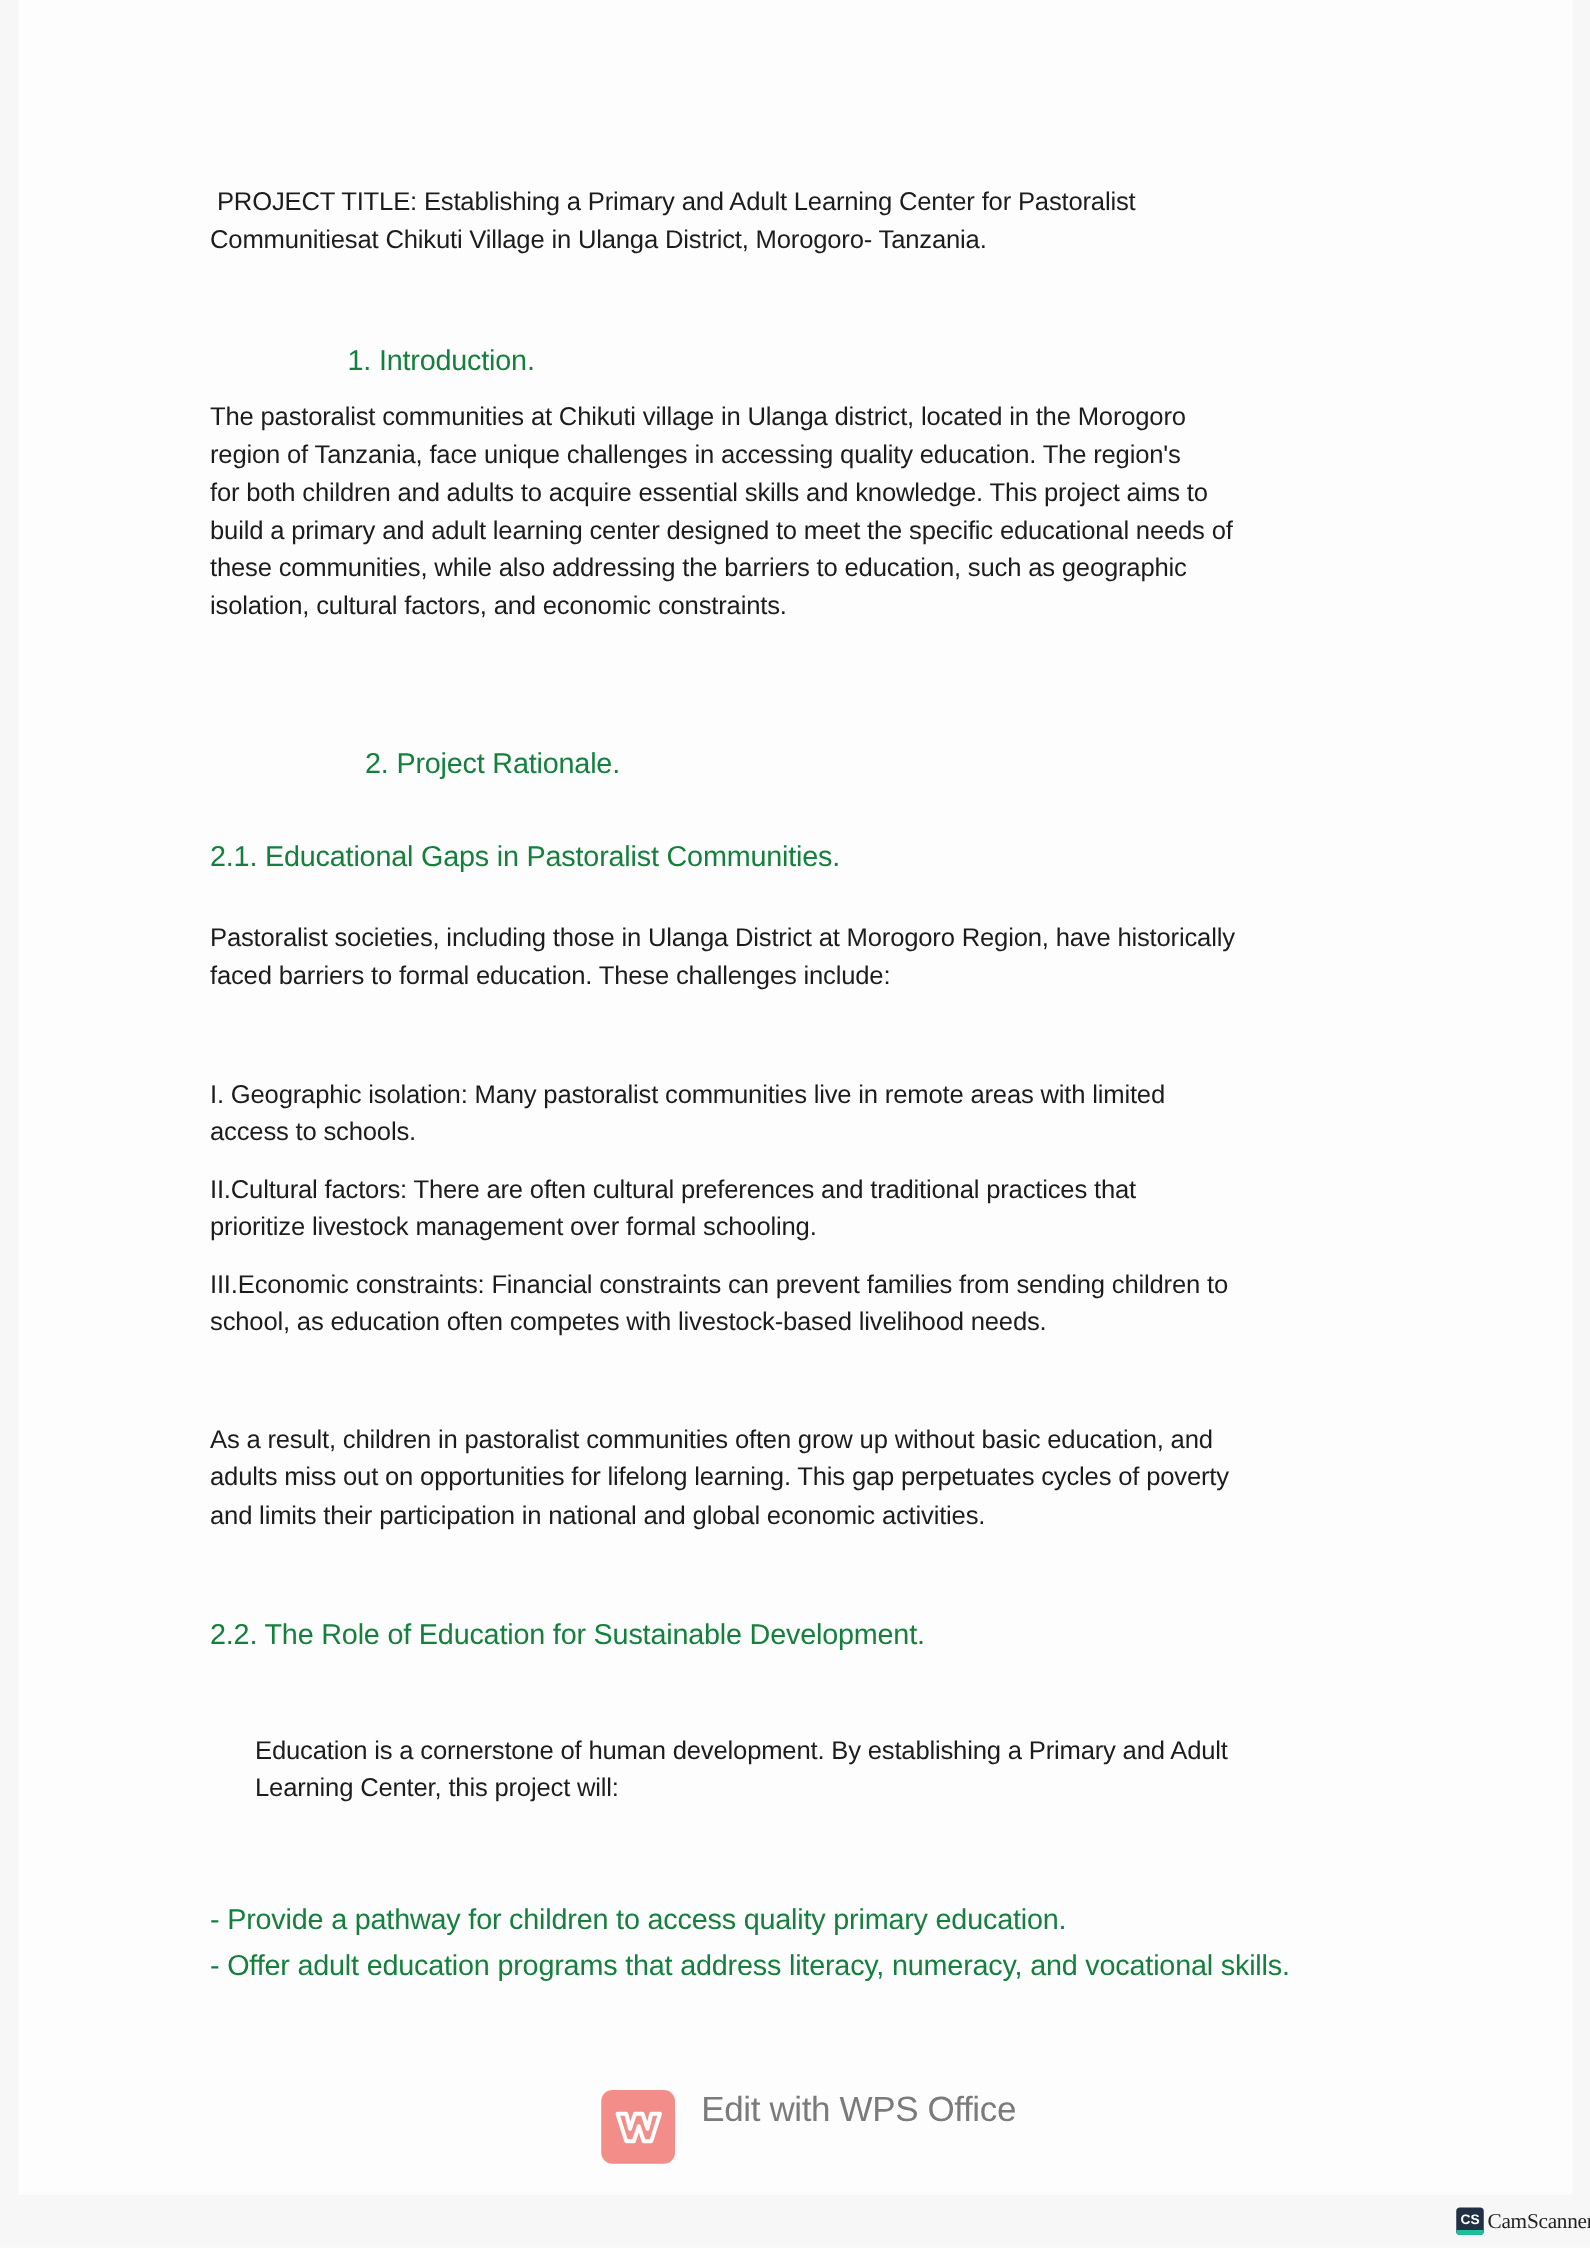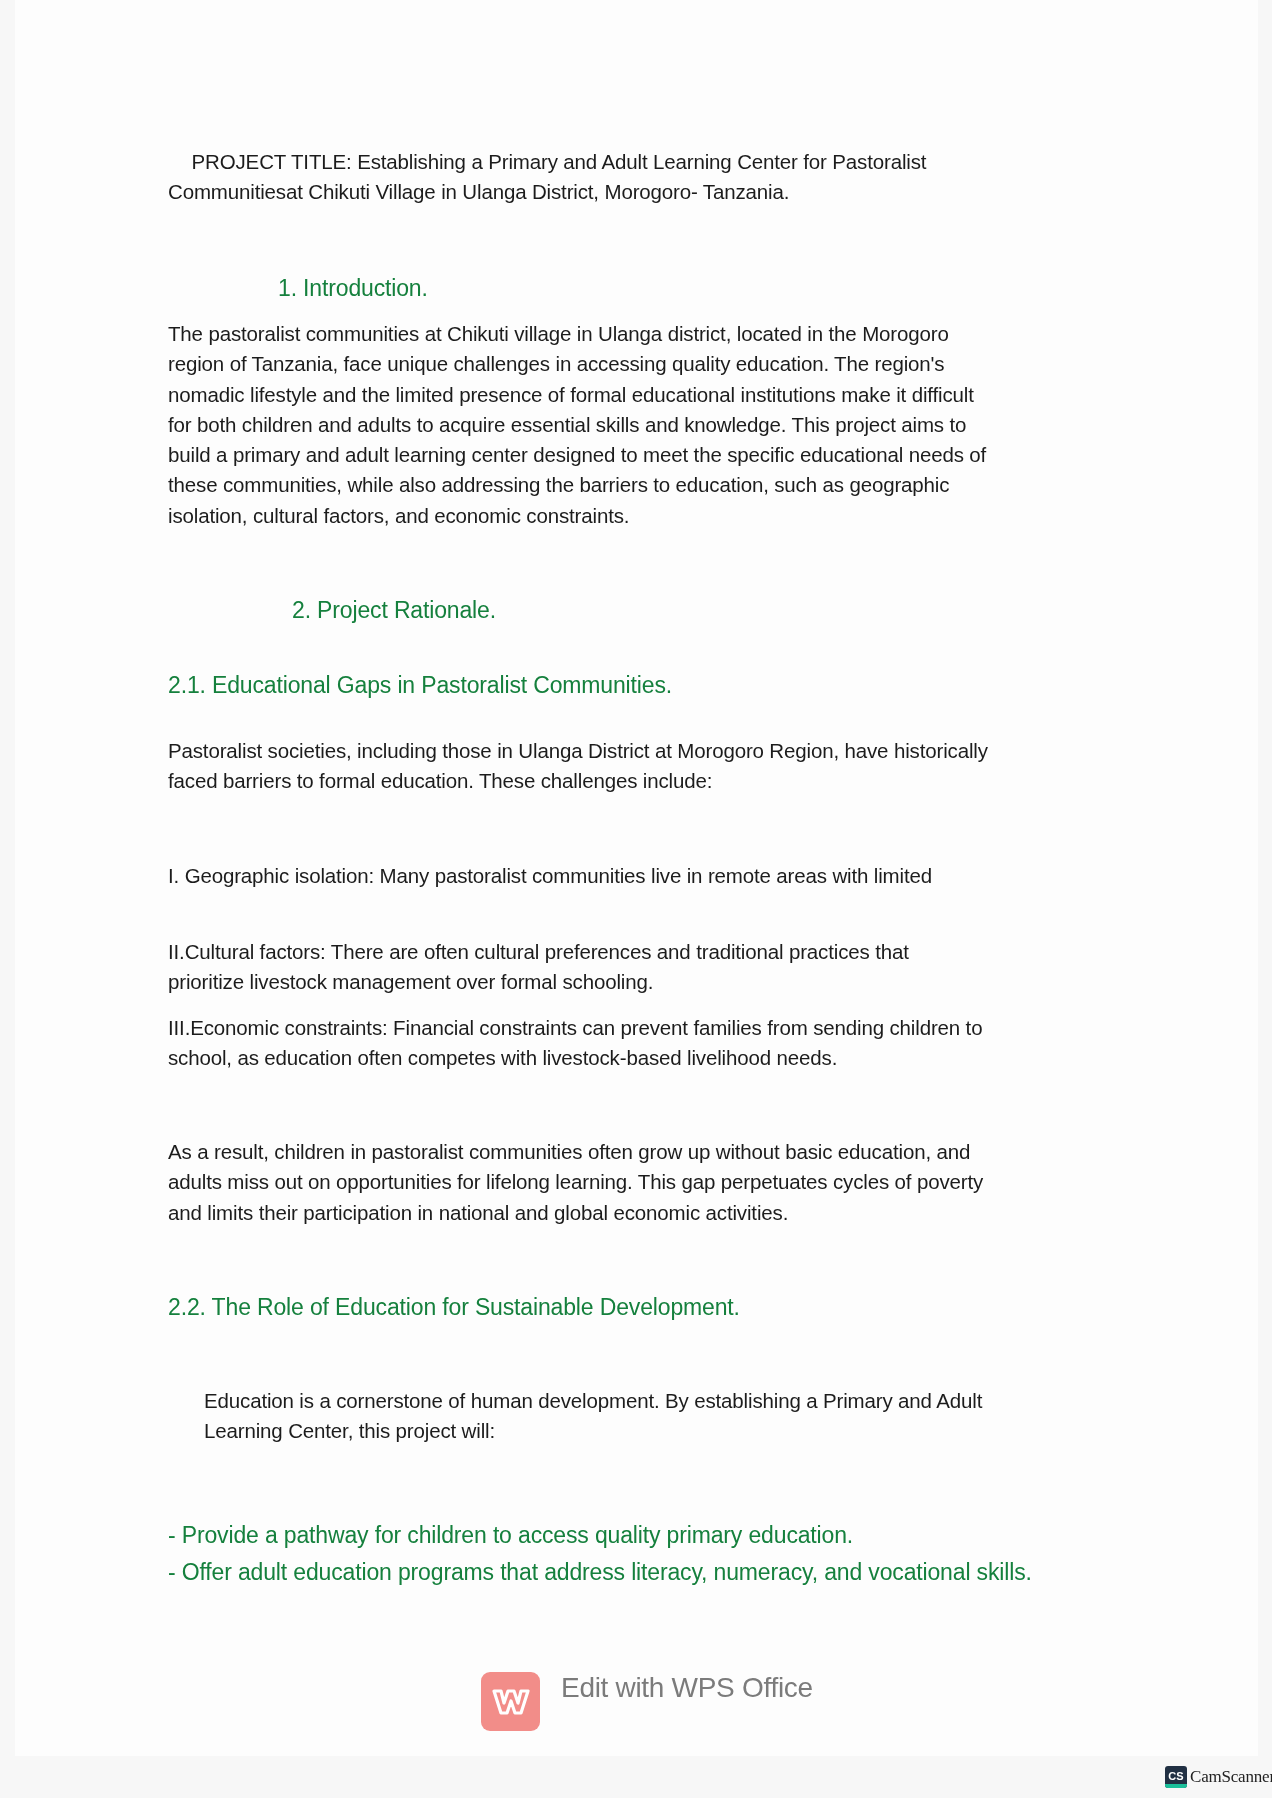--- a/index.html
+++ b/index.html
@@ -104,47 +104,47 @@
     color: #222;
     letter-spacing: -0.2px;
   }
 </style>
 </head>
 <body>
 
 <div class="page"></div>
 
 <div class="block" style="top:147px;">
-  <span class="row" style="white-space:pre;margin-left:18px;"> PROJECT TITLE: Establishing a Primary and Adult Learning Center for Pastoralist</span>
+  <span class="row" style="white-space:pre;"> PROJECT TITLE: Establishing a Primary and Adult Learning Center for Pastoralist</span>
   <span class="row">Communitiesat Chikuti Village in Ulanga District, Morogoro- Tanzania.</span>
 </div>
 
 <div class="line" style="left:278px; top:273px;">1. Introduction.</div>
 
 <div class="block" style="top:319px;">
   <span class="row">The pastoralist communities at Chikuti village in Ulanga district, located in the Morogoro</span>
   <span class="row">region of Tanzania, face unique challenges in accessing quality education. The region's</span>
-  <span class="row">nomadic lifestyle and the limited presence of formal educational institutions make it difficult</span>
   <span class="row">for both children and adults to acquire essential skills and knowledge. This project aims to</span>
   <span class="row">build a primary and adult learning center designed to meet the specific educational needs of</span>
   <span class="row">these communities, while also addressing the barriers to education, such as geographic</span>
   <span class="row">isolation, cultural factors, and economic constraints.</span>
 </div>
 
 <div class="line" style="left:292px; top:595px;">2. Project Rationale.</div>
 
 <div class="line" style="left:168px; top:642px;margin-top:28px;">2.1. Educational Gaps in Pastoralist Communities.</div>
 
 <div class="block" style="top:736px;">
   <span class="row">Pastoralist societies, including those in Ulanga District at Morogoro Region, have historically</span>
   <span class="row">faced barriers to formal education. These challenges include:</span>
 </div>
 
 <div class="block" style="top:861px;">
   <span class="row">I. Geographic isolation: Many pastoralist communities live in remote areas with limited</span>
+  <span class="row">access to schools.</span>
 </div>
 
 <div class="block" style="top:937px;">
   <span class="row">II.Cultural factors: There are often cultural preferences and traditional practices that</span>
   <span class="row">prioritize livestock management over formal schooling.</span>
 </div>
 
 <div class="block" style="top:1013px;">
   <span class="row">III.Economic constraints: Financial constraints can prevent families from sending children to</span>
   <span class="row">school, as education often competes with livestock-based livelihood needs.</span>

